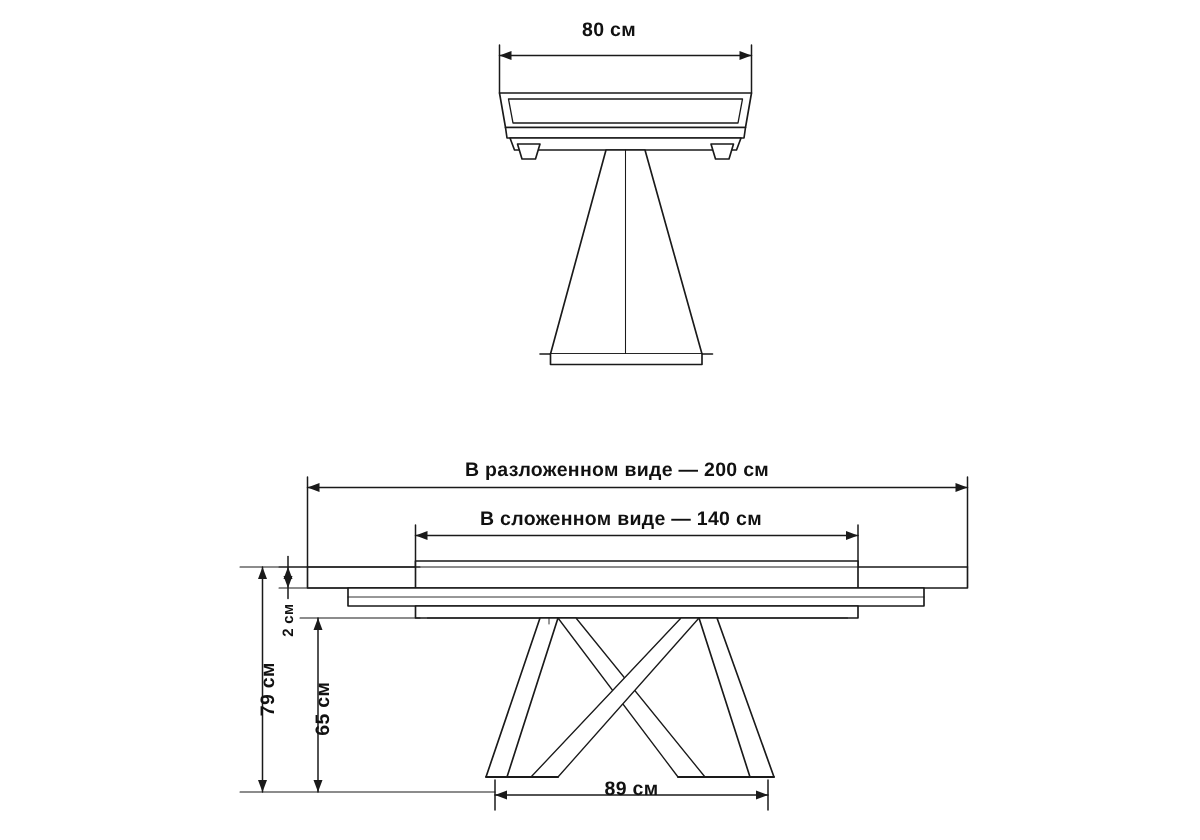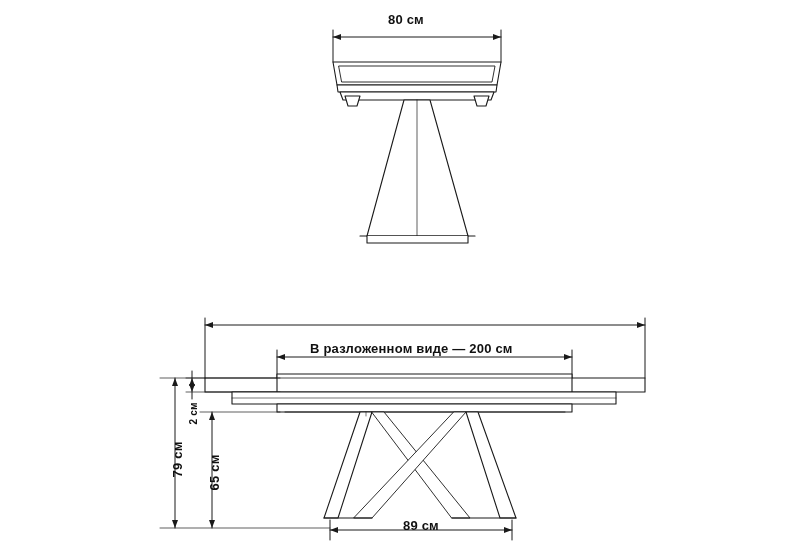--- a/index.html
+++ b/index.html
@@ -35,21 +35,21 @@
     font-weight: bold;
     font-size: 13px;
     color: #111111;
     white-space: nowrap;
     letter-spacing: 0.2px;
   }
   .dim-label.vertical {
     transform-origin: 50% 50%;
   }
   .lbl-80 { left: 388px; top: 12px; }
-  .lbl-200 { left: 310px; top: 305px; margin-top: 36px; }
+  .lbl-200 { left: 310px; top: 305px; }
   .lbl-140 { left: 320px; top: 338px; }
   .lbl-89 { left: 403px; top: 518px; }
   .lbl-79 {
     left: 160px; top: 452px;
     transform: rotate(-90deg);
   }
   .lbl-65 {
     left: 197px; top: 465px;
     transform: rotate(-90deg);
   }
@@ -163,20 +163,21 @@
           <polygon points="512,530 504,527 504,533" fill="#1a1a1a" stroke="none"></polygon>
         </g>
       </g>
     </g>
   </svg>
 
   <div class="dim-label lbl-80">80 см</div>
 
   <div class="dim-label lbl-200">В разложенном виде — 200 см</div>
 
+  <div class="dim-label lbl-140">В сложенном виде — 140 см</div>
 
   <div class="dim-label lbl-89">89 см</div>
 
   <div class="dim-label vertical lbl-79">79 см</div>
 
   <div class="dim-label vertical lbl-65">65 см</div>
 
   <div class="dim-label vertical lbl-2">2 см</div>
 
 </div>

